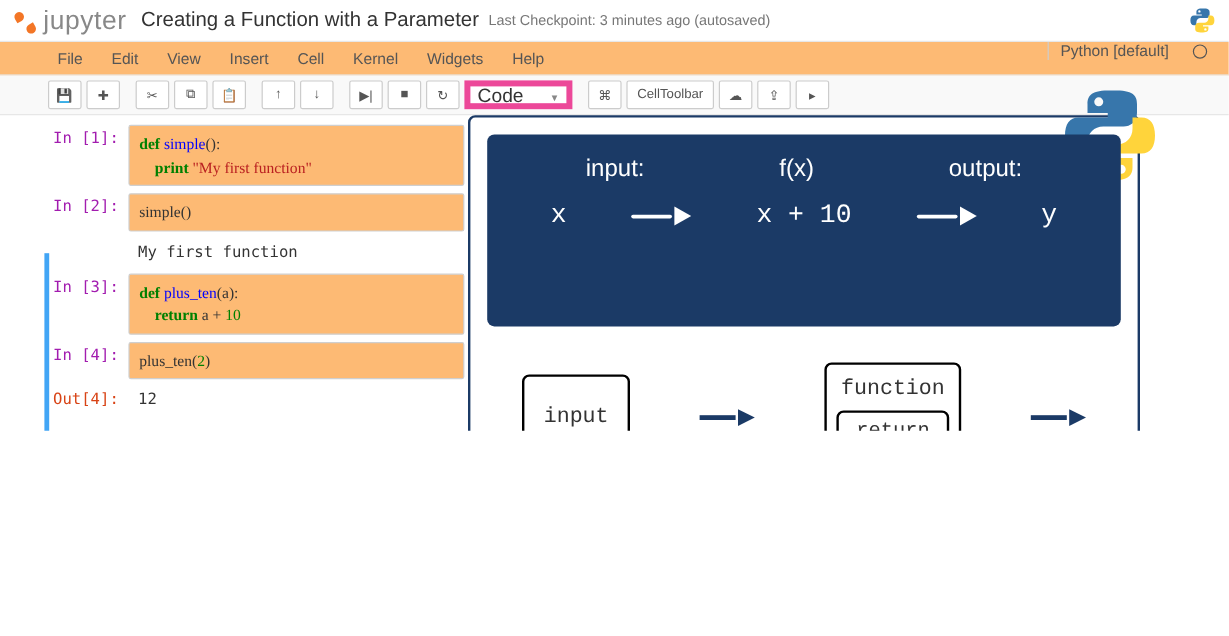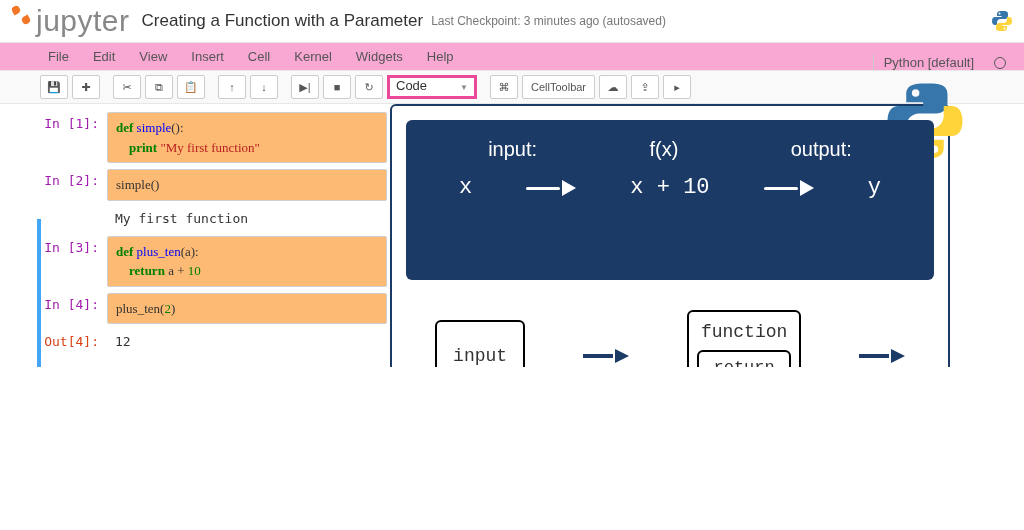--- a/index.html
+++ b/index.html
@@ -1,41 +1,41 @@
 <!DOCTYPE html>
 <html><head>
 <meta charset="utf-8">
 <style>
 * { margin: 0; padding: 0; box-sizing: border-box; }
 body { font-family: "Helvetica Neue", Helvetica, Arial, sans-serif; font-size: 13px; color: #333; background: #fff; width: 1024px; }
 
 
 .header { display: flex; align-items: center; padding: 4px 10px; border-bottom: 1px solid #e7e7e7; }
-.logo { font-size: 30px; font-weight: 400; color: #888; letter-spacing: 0.5px; margin-right: 12px; display: flex; align-items: flex-start; }
+.logo { font-size: 22px; font-weight: 400; color: #888; letter-spacing: 0.5px; margin-right: 12px; display: flex; align-items: flex-end; }
 .logo-icon { width: 22px; height: 22px; margin-right: 4px; position: relative; }
 .logo-icon::before, .logo-icon::after { content:""; position:absolute; width:8px; height:8px; background:#f37626; border-radius:50% 50% 50% 0; }
 .logo-icon::before { top:2px; left:2px; transform:rotate(-30deg); }
 .logo-icon::after { bottom:2px; right:2px; transform:rotate(150deg); }
 .logo-text { color:#888; }
 .nb-title { font-size: 17px; color:#333; margin-right:8px; }
 .checkpoint { font-size: 12px; color:#777; }
 .spacer { flex:1; }
 .kernel-logo { width:24px; height:24px; }
 
 
-.menubar { display:flex; align-items:flex-end; padding: 0 12px 0 40px; border-bottom:1px solid #e7e7e7; background:#f9a8d4; }
+.menubar { display:flex; align-items:flex-start; padding: 0 12px 0 40px; border-bottom:1px solid #e7e7e7; background:#fdba74; }
 .menu-item { padding:6px 16px 6px 8px; font-size:13px; color:#555; cursor:pointer; }
 .kernel-indicator { margin-left:auto; font-size:13px; color:#555; padding-right:6px; border-left:1px solid #ccc; padding-left:10px; display:flex; align-items:center; gap:20px; }
 .circle-icon { width:12px; height:12px; border:1px solid #555; border-radius:50%; display:inline-block; }
 
 
 .toolbar { display:flex; align-items:center; gap:4px; padding:4px 10px 4px 40px; border-bottom:1px solid #e7e7e7; background:#f9f9f9; }
 .tbtn { width:28px; height:24px; border:1px solid #ccc; background:#fff; border-radius:2px; display:flex; align-items:center; justify-content:center; font-size:11px; color:#555; cursor:pointer; }
 .tsep { width:1px; height:20px; background:transparent; margin:0 2px; }
-.tselect { height:24px; border:3px solid #ec4899; background:#fff; font-size:13px; padding:0 22px 0 6px; position:relative; min-width:90px; }
+.tselect { height:24px; border:5px solid #ec4899; background:#fff; font-size:16px; padding:0 22px 0 6px; position:relative; min-width:90px; }
 .tselect::after { content:"▼"; position:absolute; right:6px; top:5px; font-size:8px; color:#888; }
 
 
 .notebook { padding: 8px 12px 8px 12px; position:relative; }
 .cell { display:flex; margin-bottom:6px; }
 .prompt { width:95px; text-align:right; padding:4px 8px 4px 0; font-family: monospace; font-size:13px; }
 .prompt.in { color:#a21caf; }
 .prompt.out { color:#D84315; }
 .code-area { flex:1; border:1px solid #cfcfcf; border-radius:2px; padding:5px 8px; background:#fdba74; font-family: Liberation Serif, serif; font-size:13px; line-height:1.5; max-width: 280px; }
 .output-area { flex:1; padding:4px 8px; font-family: monospace; font-size:13px; }

